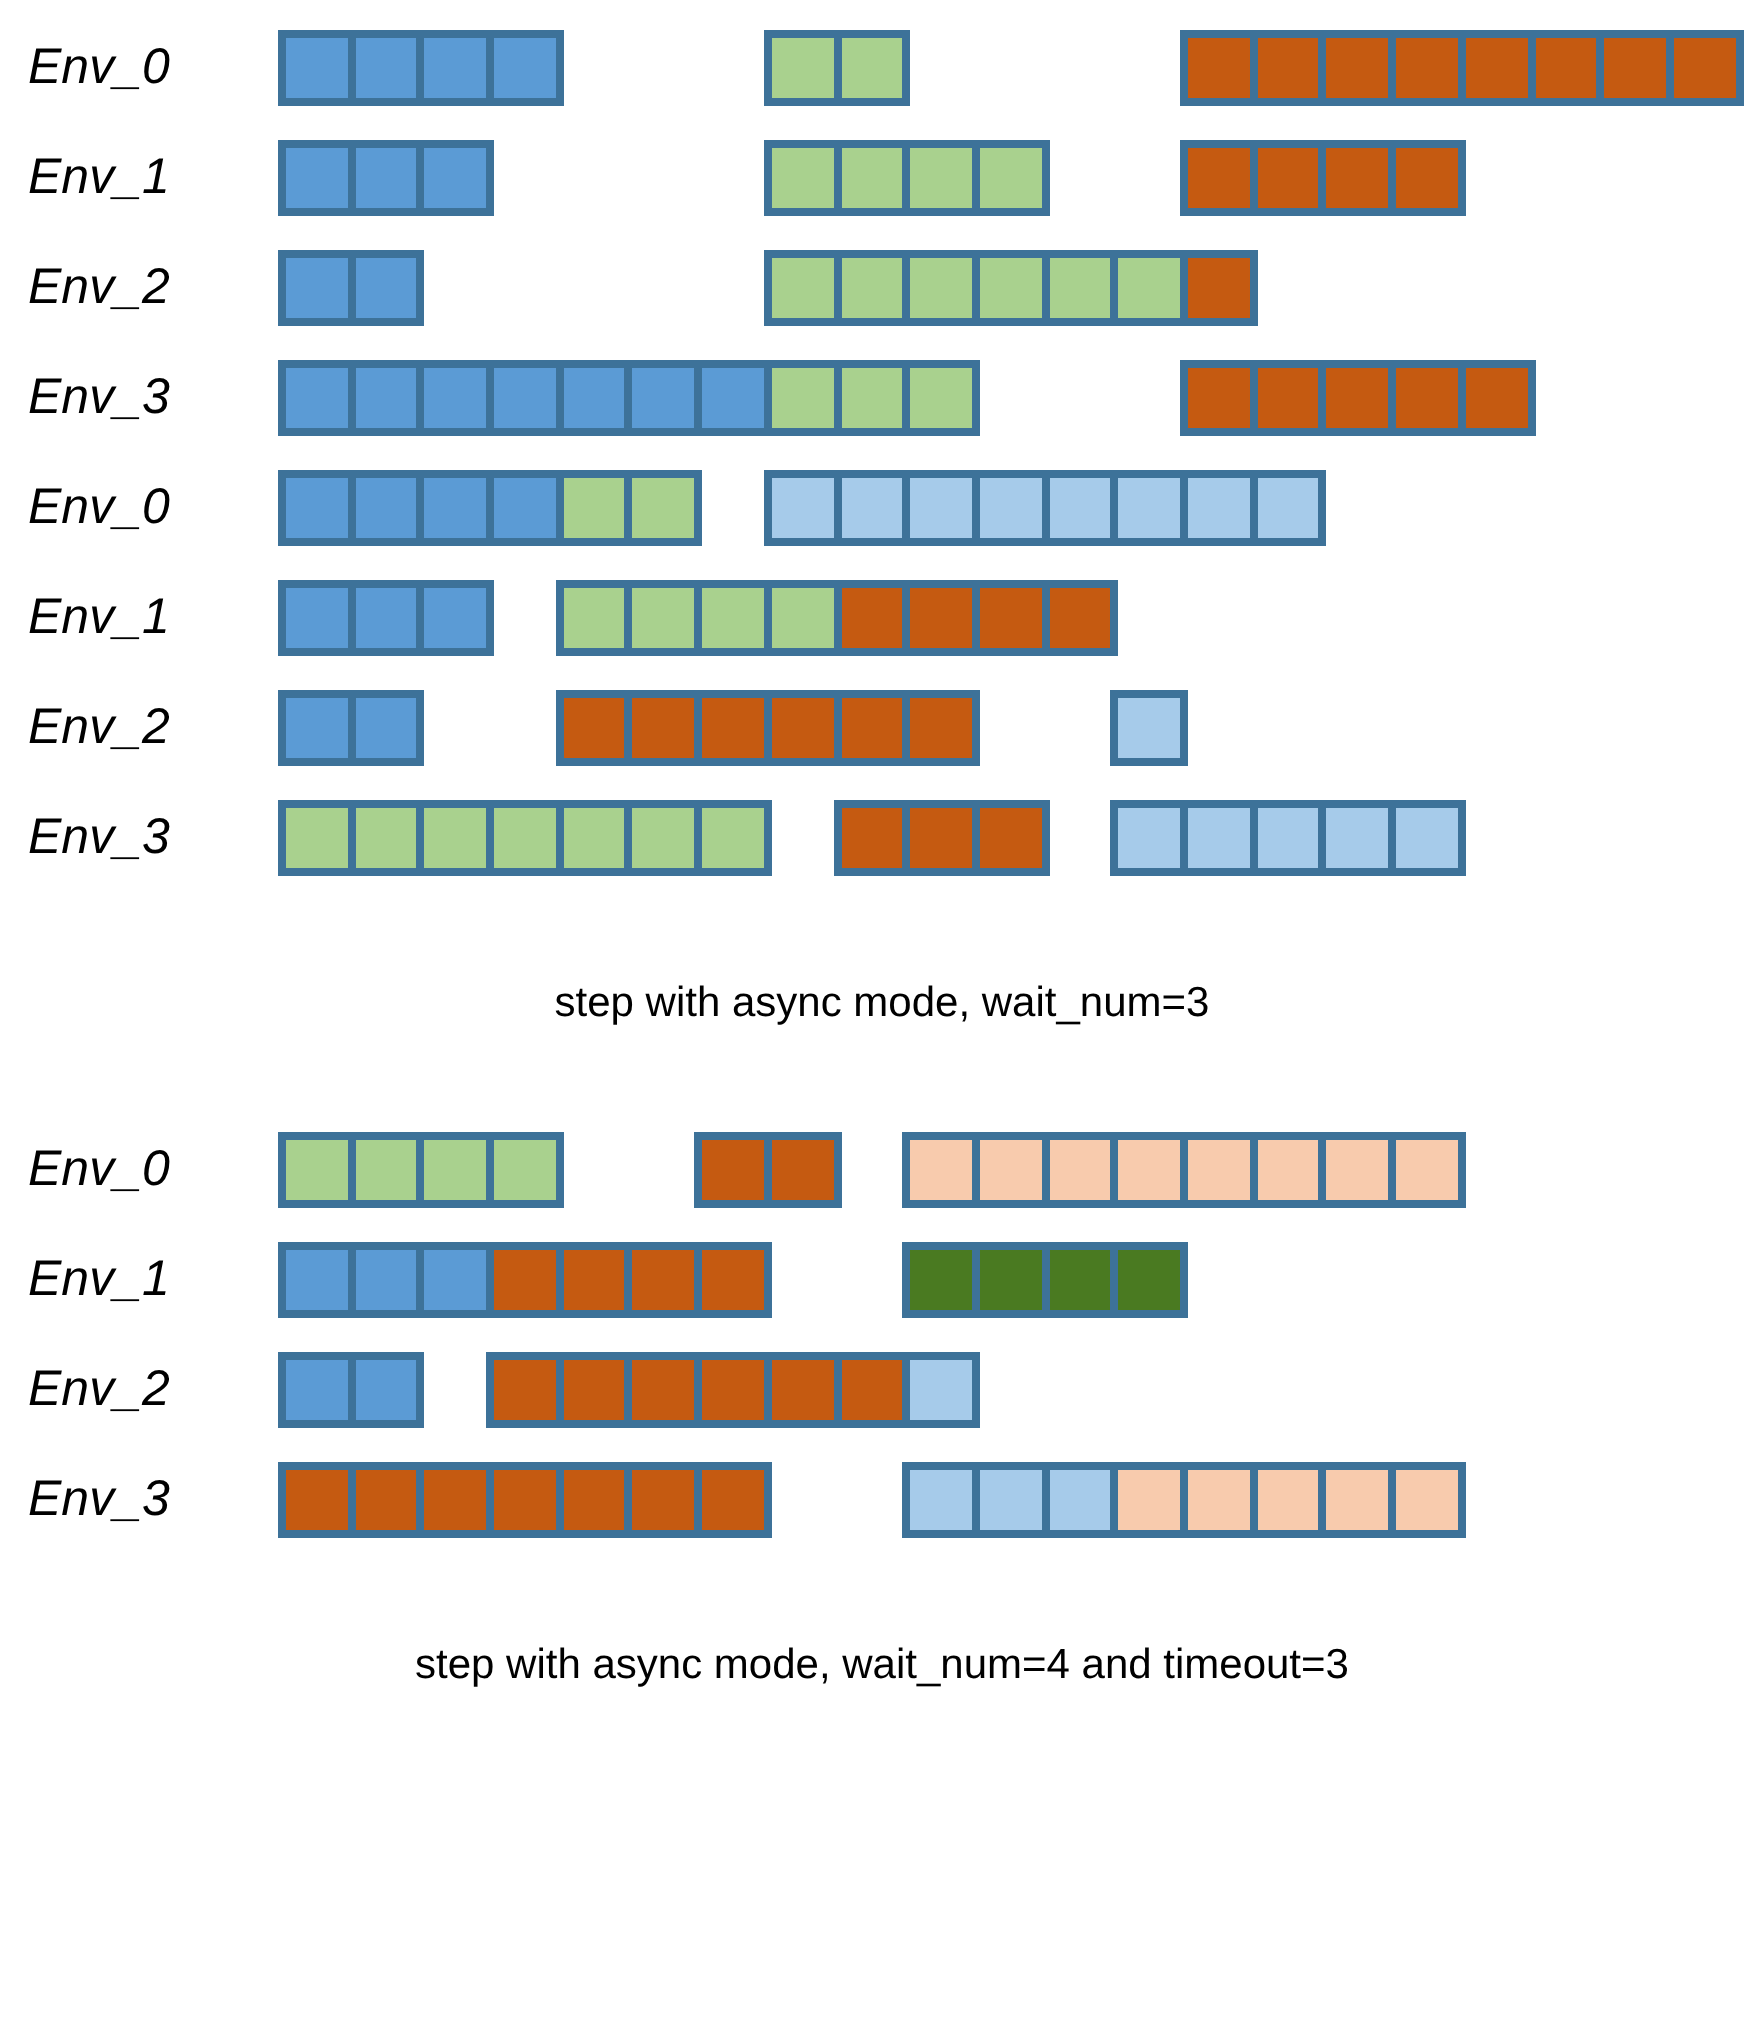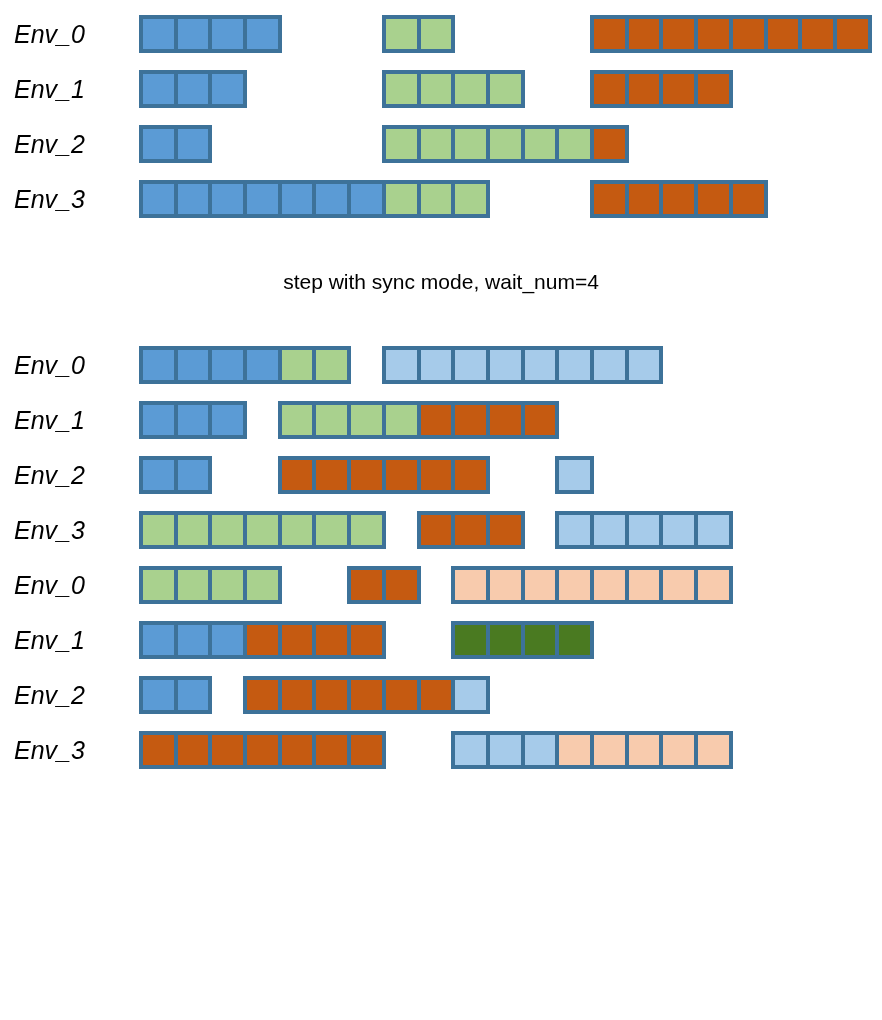--- a/index.html
+++ b/index.html
@@ -161,21 +161,20 @@
             </div>
             <div class="block" style="left: 590.1px; background: rgb(61, 114, 153);">
               <div class="cell c-orange" style="width: 30.7px; background: rgb(197, 90, 17);"></div>
               <div class="cell c-orange" style="width: 30.7px; background: rgb(197, 90, 17);"></div>
               <div class="cell c-orange" style="width: 30.7px; background: rgb(197, 90, 17);"></div>
               <div class="cell c-orange" style="width: 30.7px; background: rgb(197, 90, 17);"></div>
               <div class="cell c-orange" style="width: 30.7px; background: rgb(197, 90, 17);"></div>
             </div>
           </div>
         </div>
-        <div class="caption" style="padding-top: 45px; padding-bottom: 45px;">step with sync mode, wait_num=4</div>
       </div>
       <div class="section" style="padding-top: 0px;">
         <div class="row">
           <div class="row-label">Env_0</div>
           <div class="track">
             <div class="block" style="left: 139px; background: rgb(61, 114, 153);">
               <div class="cell c-blue" style="width: 30.7px; background: rgb(91, 155, 213);"></div>
               <div class="cell c-blue" style="width: 30.7px; background: rgb(91, 155, 213);"></div>
               <div class="cell c-blue" style="width: 30.7px; background: rgb(91, 155, 213);"></div>
               <div class="cell c-blue" style="width: 30.7px; background: rgb(91, 155, 213);"></div>
@@ -253,20 +252,21 @@
             </div>
             <div class="block" style="left: 555.4px; background: rgb(61, 114, 153);">
               <div class="cell c-lightblue" style="width: 30.7px; background: rgb(166, 203, 234);"></div>
               <div class="cell c-lightblue" style="width: 30.7px; background: rgb(166, 203, 234);"></div>
               <div class="cell c-lightblue" style="width: 30.7px; background: rgb(166, 203, 234);"></div>
               <div class="cell c-lightblue" style="width: 30.7px; background: rgb(166, 203, 234);"></div>
               <div class="cell c-lightblue" style="width: 30.7px; background: rgb(166, 203, 234);"></div>
             </div>
           </div>
         </div>
+        <div class="caption" style="padding-top: 45px; padding-bottom: 45px;">step with async mode, wait_num=3</div>
       </div>
       <div class="section" style="padding-top: 0px;">
         <div class="row">
           <div class="row-label">Env_0</div>
           <div class="track">
             <div class="block" style="left: 139px; background: rgb(61, 114, 153);">
               <div class="cell c-green" style="width: 30.7px; background: rgb(169, 209, 142);"></div>
               <div class="cell c-green" style="width: 30.7px; background: rgb(169, 209, 142);"></div>
               <div class="cell c-green" style="width: 30.7px; background: rgb(169, 209, 142);"></div>
               <div class="cell c-green" style="width: 30.7px; background: rgb(169, 209, 142);"></div>
@@ -342,15 +342,16 @@
               <div class="cell c-lightblue" style="width: 30.7px; background: rgb(166, 203, 234);"></div>
               <div class="cell c-lightblue" style="width: 30.7px; background: rgb(166, 203, 234);"></div>
               <div class="cell c-peach" style="width: 30.7px; background: rgb(248, 203, 173);"></div>
               <div class="cell c-peach" style="width: 30.7px; background: rgb(248, 203, 173);"></div>
               <div class="cell c-peach" style="width: 30.7px; background: rgb(248, 203, 173);"></div>
               <div class="cell c-peach" style="width: 30.7px; background: rgb(248, 203, 173);"></div>
               <div class="cell c-peach" style="width: 30.7px; background: rgb(248, 203, 173);"></div>
             </div>
           </div>
         </div>
+        <div class="caption" style="padding-top: 45px; padding-bottom: 45px;">step with async mode, wait_num=4 and timeout=3</div>
       </div>
     </div>
 </div>
 
 </body></html>

